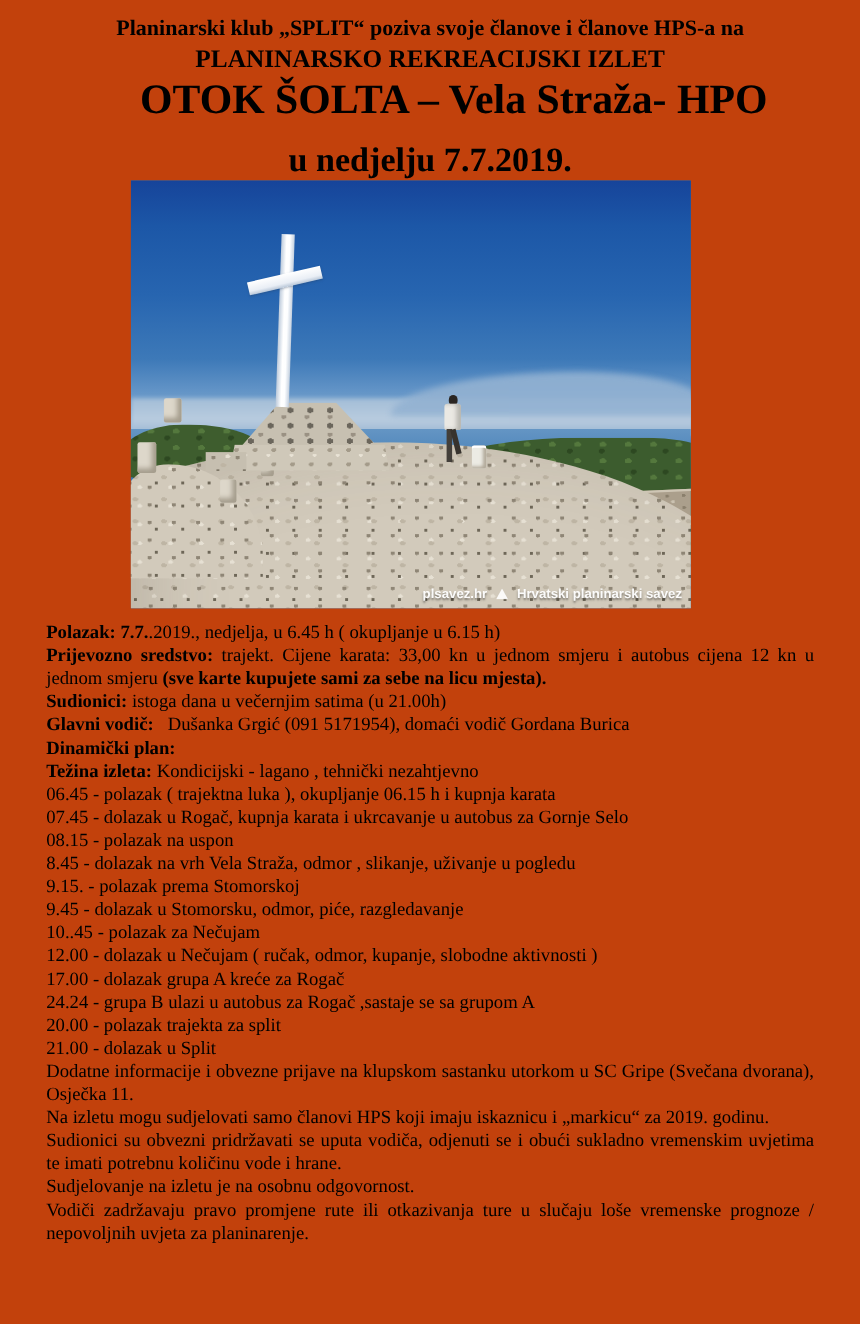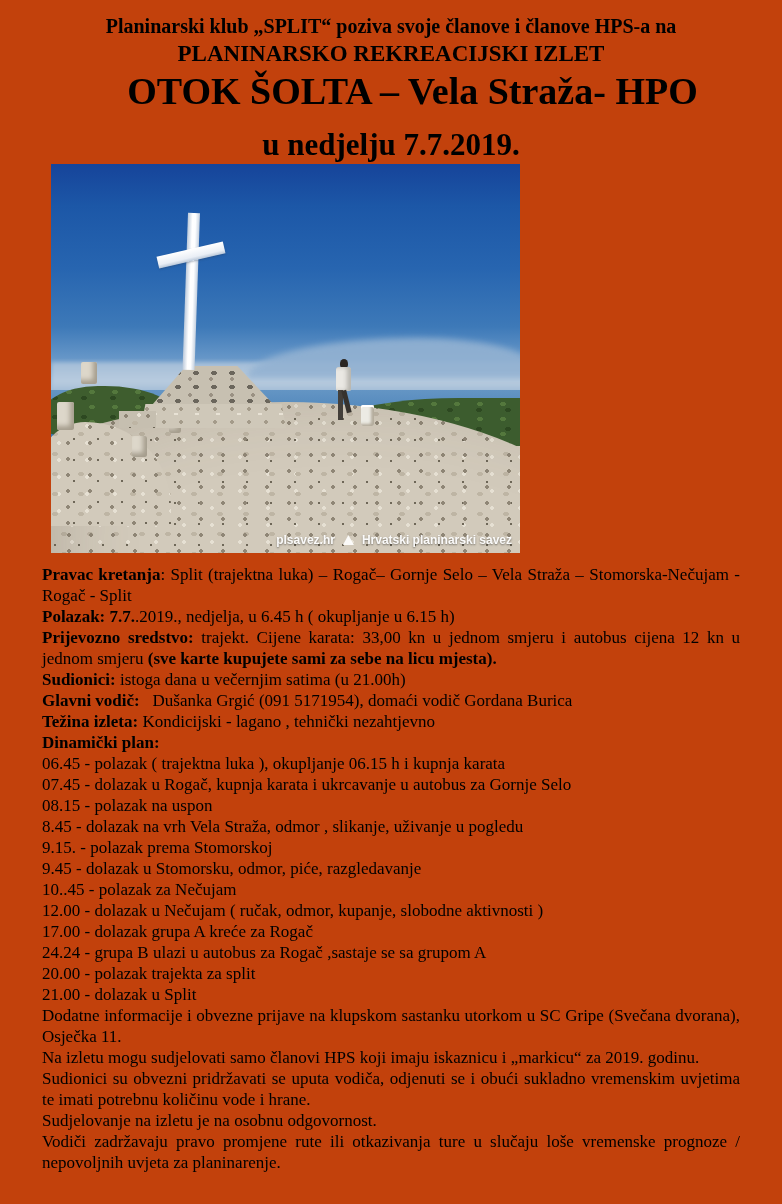--- a/index.html
+++ b/index.html
@@ -11,21 +11,21 @@
   .page{position:relative;width:782px;height:1204px;background:#c2410c;}
 
   
   header{text-align:center;padding-top:13px;font-weight:bold;}
   .h-invite{font-size:20px;line-height:26px;}
   .h-type{font-size:23px;line-height:29px;}
   .h-title{font-size:38px;line-height:46px;margin-left:43px;}
   .h-date{font-size:31px;line-height:38px;margin-top:12px;}
 
   
-  .photo{position:relative;width:469px;height:389px;margin:0 0 11px 51px;overflow:hidden;background:#2a66a8;}
+  .photo{position:relative;width:469px;height:389px;margin:0 0 11px 119px;overflow:hidden;background:#2a66a8;padding-left:40px;}
   .photo *{position:absolute;}
   .sky{left:0;top:0;width:531px;height:232px;
     background:linear-gradient(180deg,#16449a 0%,#1c57a7 18%,#2765b0 45%,#3d79b8 70%,#79a4cf 90%,#a9c3dd 100%);}
   .coast{left:0;top:198px;width:531px;height:36px;
     background:linear-gradient(180deg,#a3bdd7 0%,#b9ccdf 55%,#92b1d0 100%);filter:blur(2px);}
   .coast-right{right:-12px;top:174px;width:285px;height:40px;background:#93b2d2;
     border-radius:60% 40% 0 0/100% 70% 0 0;filter:blur(3px);opacity:.9;}
   .sea{left:0;top:226px;width:531px;height:116px;
     background:linear-gradient(180deg,#6495c4 0%,#3b77b0 40%,#27639e 100%);}
   .boat{left:479px;top:259px;width:4px;height:6px;background:#f3f6fa;border-radius:50% 50% 20% 20%;}
@@ -142,27 +142,26 @@
     </div>
     <div class="bucket"></div>
     <div class="wm">
       <span>plsavez.hr</span>
       <span class="wm-logo"></span>
       <span>Hrvatski planinarski savez</span>
     </div>
   </div>
 
   <main class="doc-body">
-      <p class="just"><span class="b">Pravac kretanja</span><span>: Split (trajektna luka) – Rogač– Gornje Selo – Vela Straža – Stomorska-Nečujam - Rogač - Split</span></p>
       <p><span class="b">Polazak: 7.7.</span><span>.2019., nedjelja, u 6.45 h ( okupljanje u 6.15 h)</span></p>
       <p class="just"><span class="b">Prijevozno sredstvo:</span><span> trajekt. Cijene karata: 33,00 kn u jednom smjeru i autobus cijena 12 kn u jednom smjeru </span><span class="b">(sve karte kupujete sami za sebe na licu mjesta).</span></p>
       <p><span class="b">Sudionici:</span><span> istoga dana u večernjim satima (u 21.00h)</span></p>
       <p><span class="b">Glavni vodič:</span><span>&nbsp;&nbsp; Dušanka Grgić (091 5171954), domaći vodič Gordana Burica</span></p>
+      <p><span class="b">Dinamički plan:</span></p>
       <p><span class="b">Težina izleta:</span><span> Kondicijski - lagano , tehnički nezahtjevno</span></p>
-      <p><span class="b">Dinamički plan:</span></p>
       <p><span>06.45 - polazak ( trajektna luka ), okupljanje 06.15 h i kupnja karata</span></p>
       <p><span>07.45 - dolazak u Rogač, kupnja karata i ukrcavanje u autobus za Gornje Selo</span></p>
       <p><span>08.15 - polazak na uspon</span></p>
       <p><span>8.45 - dolazak na vrh Vela Straža, odmor , slikanje, uživanje u pogledu</span></p>
       <p><span>9.15. - polazak prema Stomorskoj</span></p>
       <p><span>9.45 - dolazak u Stomorsku, odmor, piće, razgledavanje</span></p>
       <p><span>10..45 - polazak za Nečujam</span></p>
       <p><span>12.00 - dolazak u Nečujam ( ručak, odmor, kupanje, slobodne aktivnosti )</span></p>
       <p><span>17.00 - dolazak grupa A kreće za Rogač</span></p>
       <p><span>24.24 - grupa B ulazi u autobus za Rogač ,sastaje se sa grupom A</span></p>

